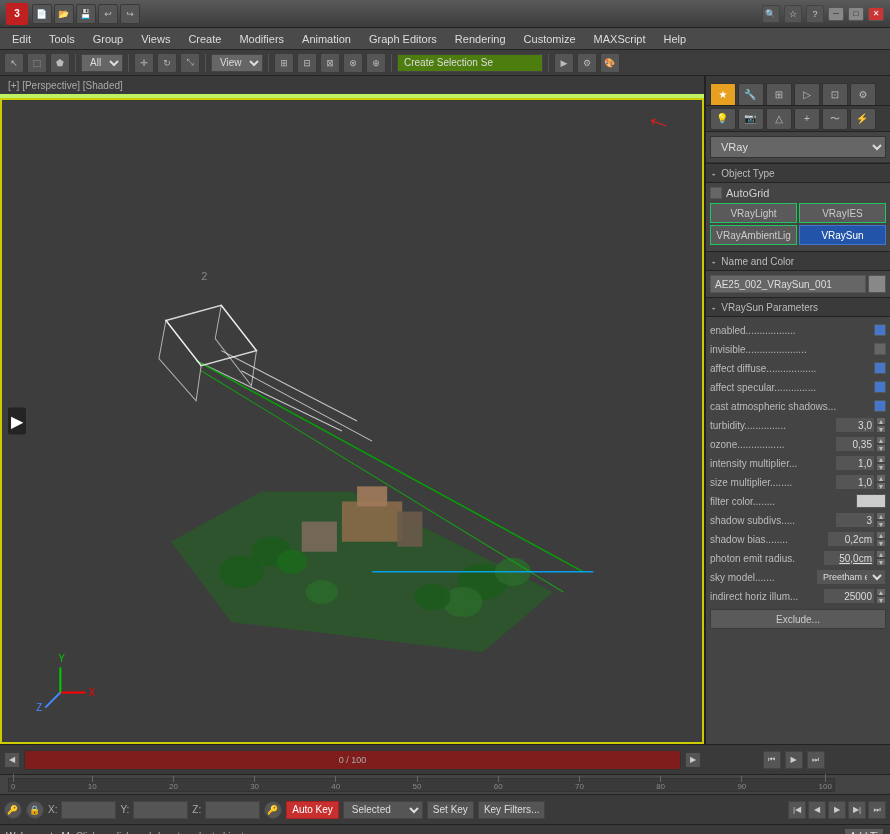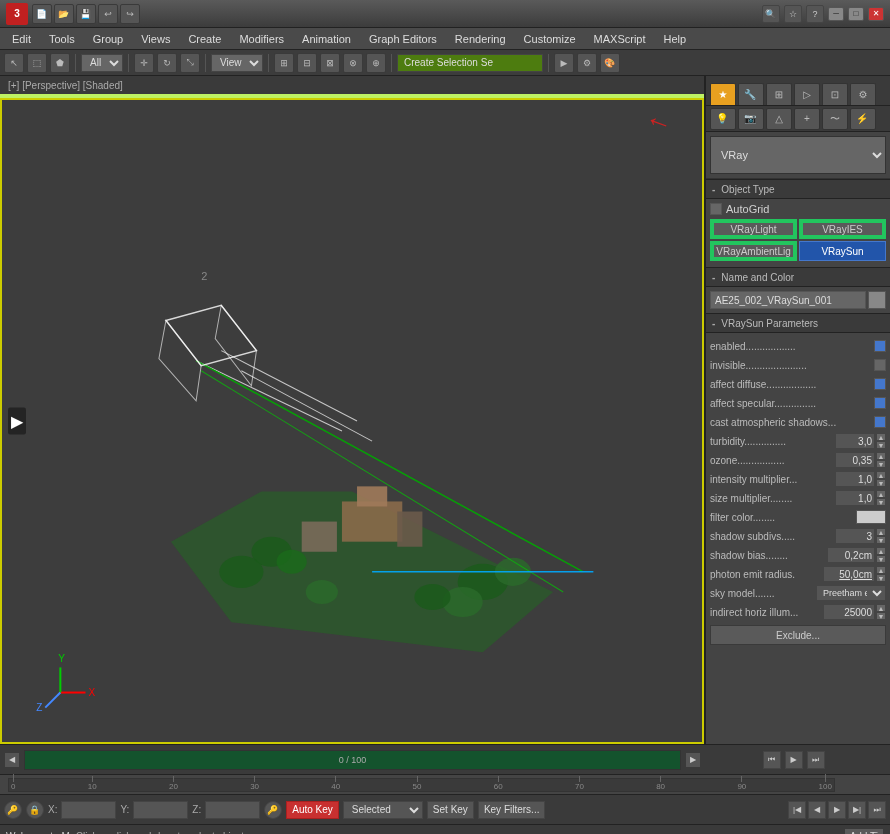--- a/index.html
+++ b/index.html
@@ -243,21 +243,21 @@
       border-radius: 2px;
     }
 
     .vray-dropdown-row {
       padding: 4px;
       background: #444;
       border-bottom: 1px solid #333;
     }
     .vray-dropdown {
       width: 100%;
-      height: 38px;
+      height: 22px;
       background: #666;
       border: 1px solid #333;
       color: #ddd;
       font-size: 11px;
       padding: 0 6px;
     }
 
     .section-header {
       height: 20px;
       background: #3a3a3a;
@@ -293,21 +293,21 @@
     }
     .object-type-btns {
       display: grid;
       grid-template-columns: 1fr 1fr;
       gap: 2px;
       margin-bottom: 2px;
     }
     .ot-btn {
       height: 20px;
       background: #5a5a5a;
-      border: 4px solid #22c55e;
+      border: 1px solid #22c55e;
       color: #ccc;
       font-size: 10px;
       cursor: pointer;
       display: flex; align-items: center; justify-content: center;
     }
     .ot-btn.active {
       background: #2255aa;
       color: #fff;
       border: 1px solid #4477cc;
     }
@@ -429,21 +429,21 @@
       background: #555;
       border: 1px solid #3a3a3a;
       cursor: pointer;
       display: flex; align-items: center; justify-content: center;
       font-size: 8px;
       color: #ccc;
     }
     .timeline-track {
       flex: 1;
       height: 20px;
-      background: #14532d;
+      background: #7f1d1d;
       border: 1px solid #333;
       margin: 0 4px;
       position: relative;
     }
     .timeline-label {
       position: absolute;
       top: 50%;
       left: 50%;
       transform: translate(-50%, -50%);
       font-size: 9px;

